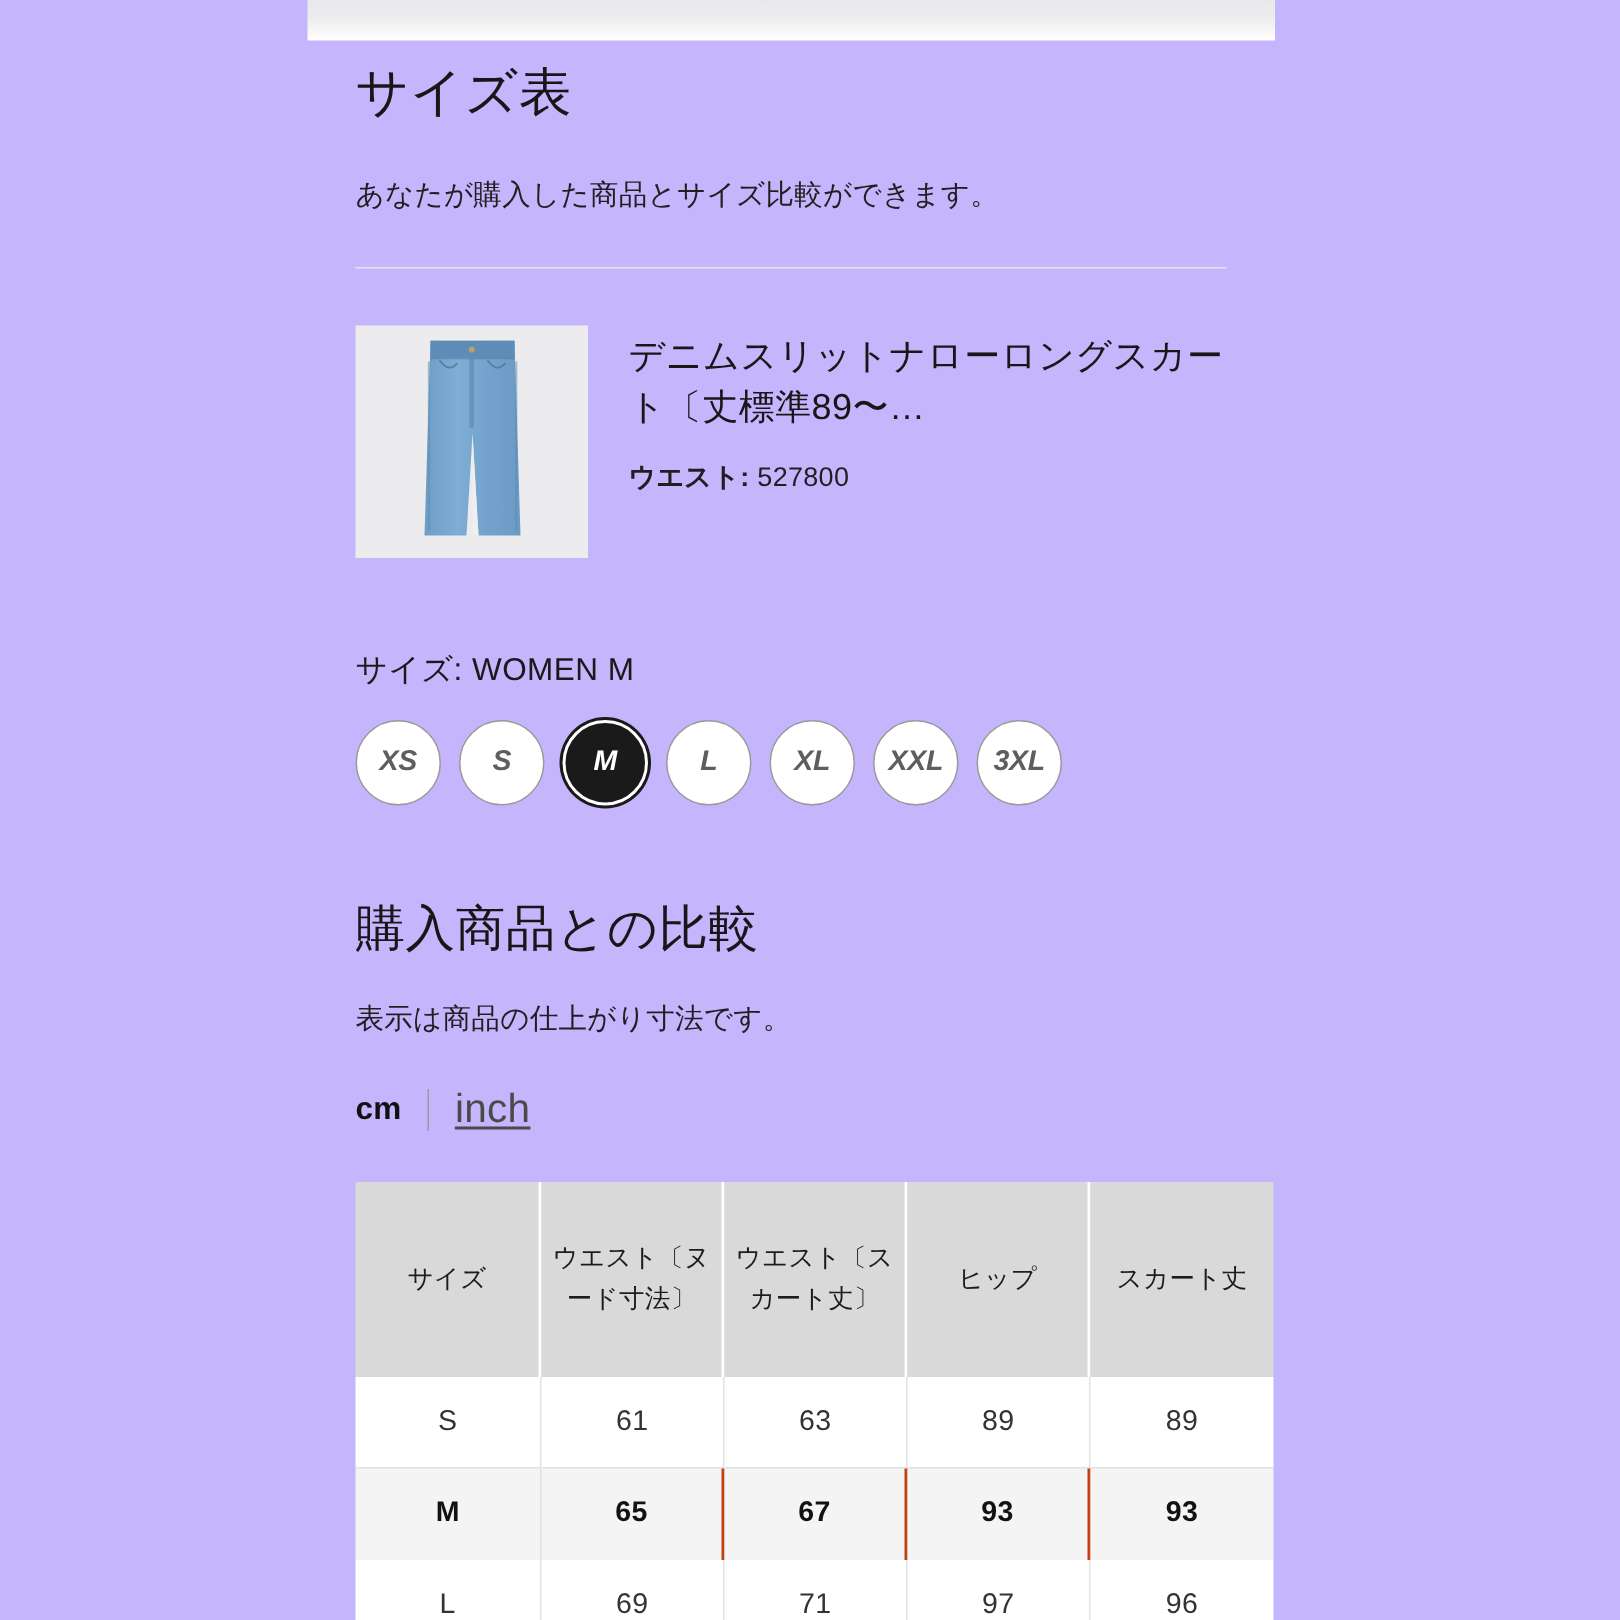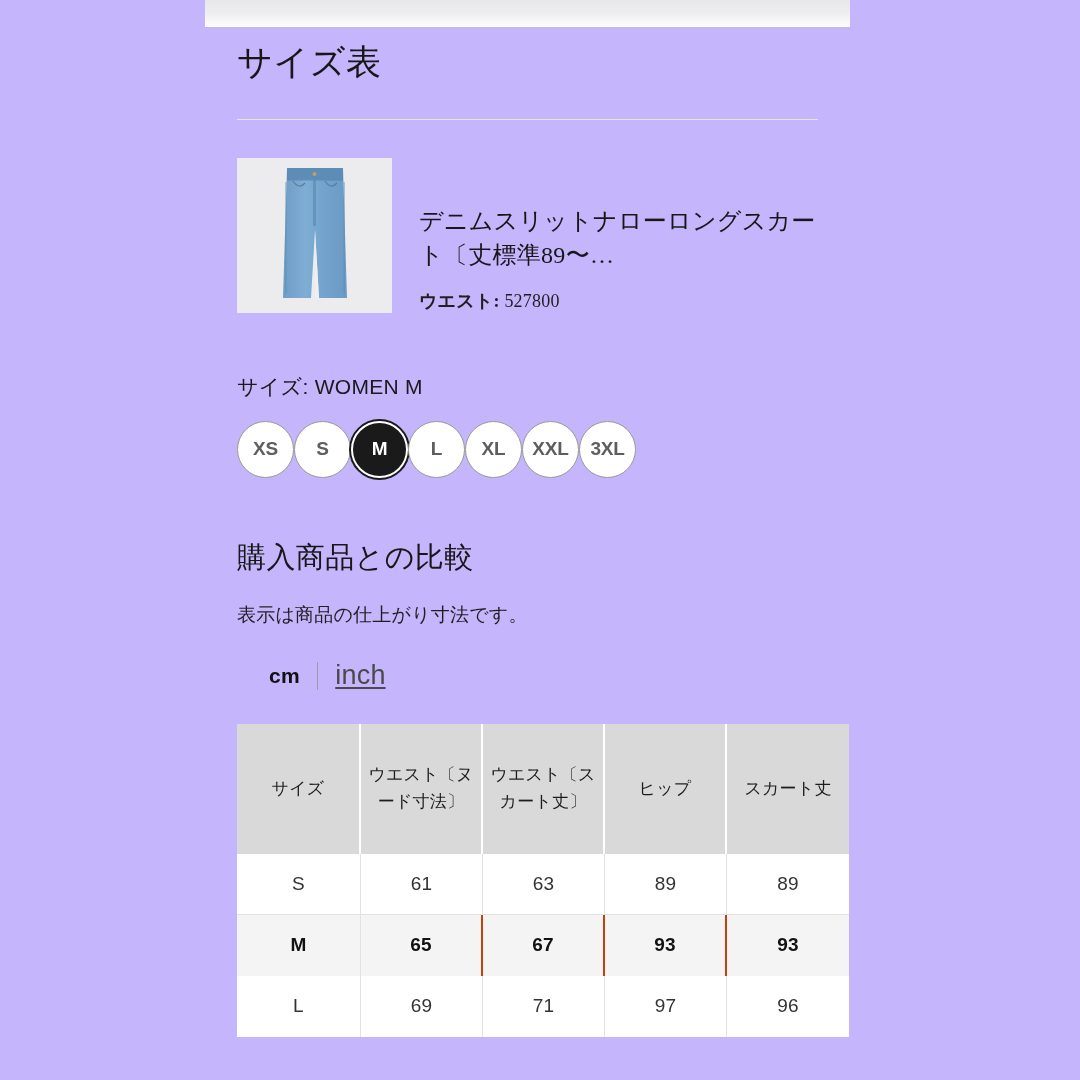--- a/index.html
+++ b/index.html
@@ -67,23 +67,22 @@
 
   .divider {
     height: 1px;
     background: #e6e6e6;
     margin-top: 35px;
   }
 
   
   .product {
     display: flex;
-    align-items: flex-end;
+    align-items: flex-start;
     margin-top: 38px;
-    font-family: Liberation Serif, serif;
   }
 
   .product-thumb {
     flex: 0 0 auto;
     width: 155px;
     height: 155px;
     background: #ececee;
     position: relative;
     overflow: hidden;
   }
@@ -125,22 +124,23 @@
   .size-label {
     margin-top: 60px;
     font-size: 21px;
     font-weight: 400;
     letter-spacing: 0.3px;
     color: #1a1a1a;
   }
 
   .size-chips {
     display: flex;
-    gap: 0;
+    gap: 12px;
     margin-top: 20px;
+    font-style: italic;
   }
 
   .chip {
     width: 57px;
     height: 57px;
     border-radius: 50%;
     border: 1.4px solid #9a9a9a;
     background: #ffffff;
     color: #5e5e5e;
     font-size: 19px;
@@ -156,39 +156,38 @@
   .chip.selected {
     background: #1a1a1a;
     color: #ffffff;
     border: 2px solid #ffffff;
     box-shadow: 0 0 0 2px #1a1a1a;
   }
 
   
   .section-title {
     margin-top: 60px;
-    font-size: 29px;
+    font-size: 33px;
     font-weight: 400;
     letter-spacing: 0.4px;
     color: #171717;
   }
 
   .section-note {
     margin-top: 24px;
     font-size: 19px;
     color: #1f1f1f;
     letter-spacing: 0.2px;
   }
 
   .unit-toggle {
     display: flex;
     align-items: center;
     margin-top: 33px;
     height: 30px;
-    margin-left: 32px;
   }
   .unit-cm {
     font-size: 21px;
     font-weight: 700;
     color: #111111;
     letter-spacing: 0.2px;
     cursor: pointer;
   }
   .unit-sep {
     width: 1.5px;
@@ -266,20 +265,21 @@
 </head>
 <body>
 
 <div class="page">
 
   <div class="scroll-shadow"></div>
 
   <div class="sheet">
 
     <h1 class="page-title">サイズ表</h1>
+    <p class="page-subtitle">あなたが購入した商品とサイズ比較ができます。</p>
 
     <div class="divider"></div>
 
     <div class="product">
       <div class="product-thumb">
         <svg class="skirt" viewBox="0 0 68 137">
           <defs>
             <linearGradient id="den" x1="0" y1="0" x2="1" y2="0">
               <stop offset="0%" stop-color="#6e9dc6"></stop>
               <stop offset="35%" stop-color="#7fadd4"></stop>

